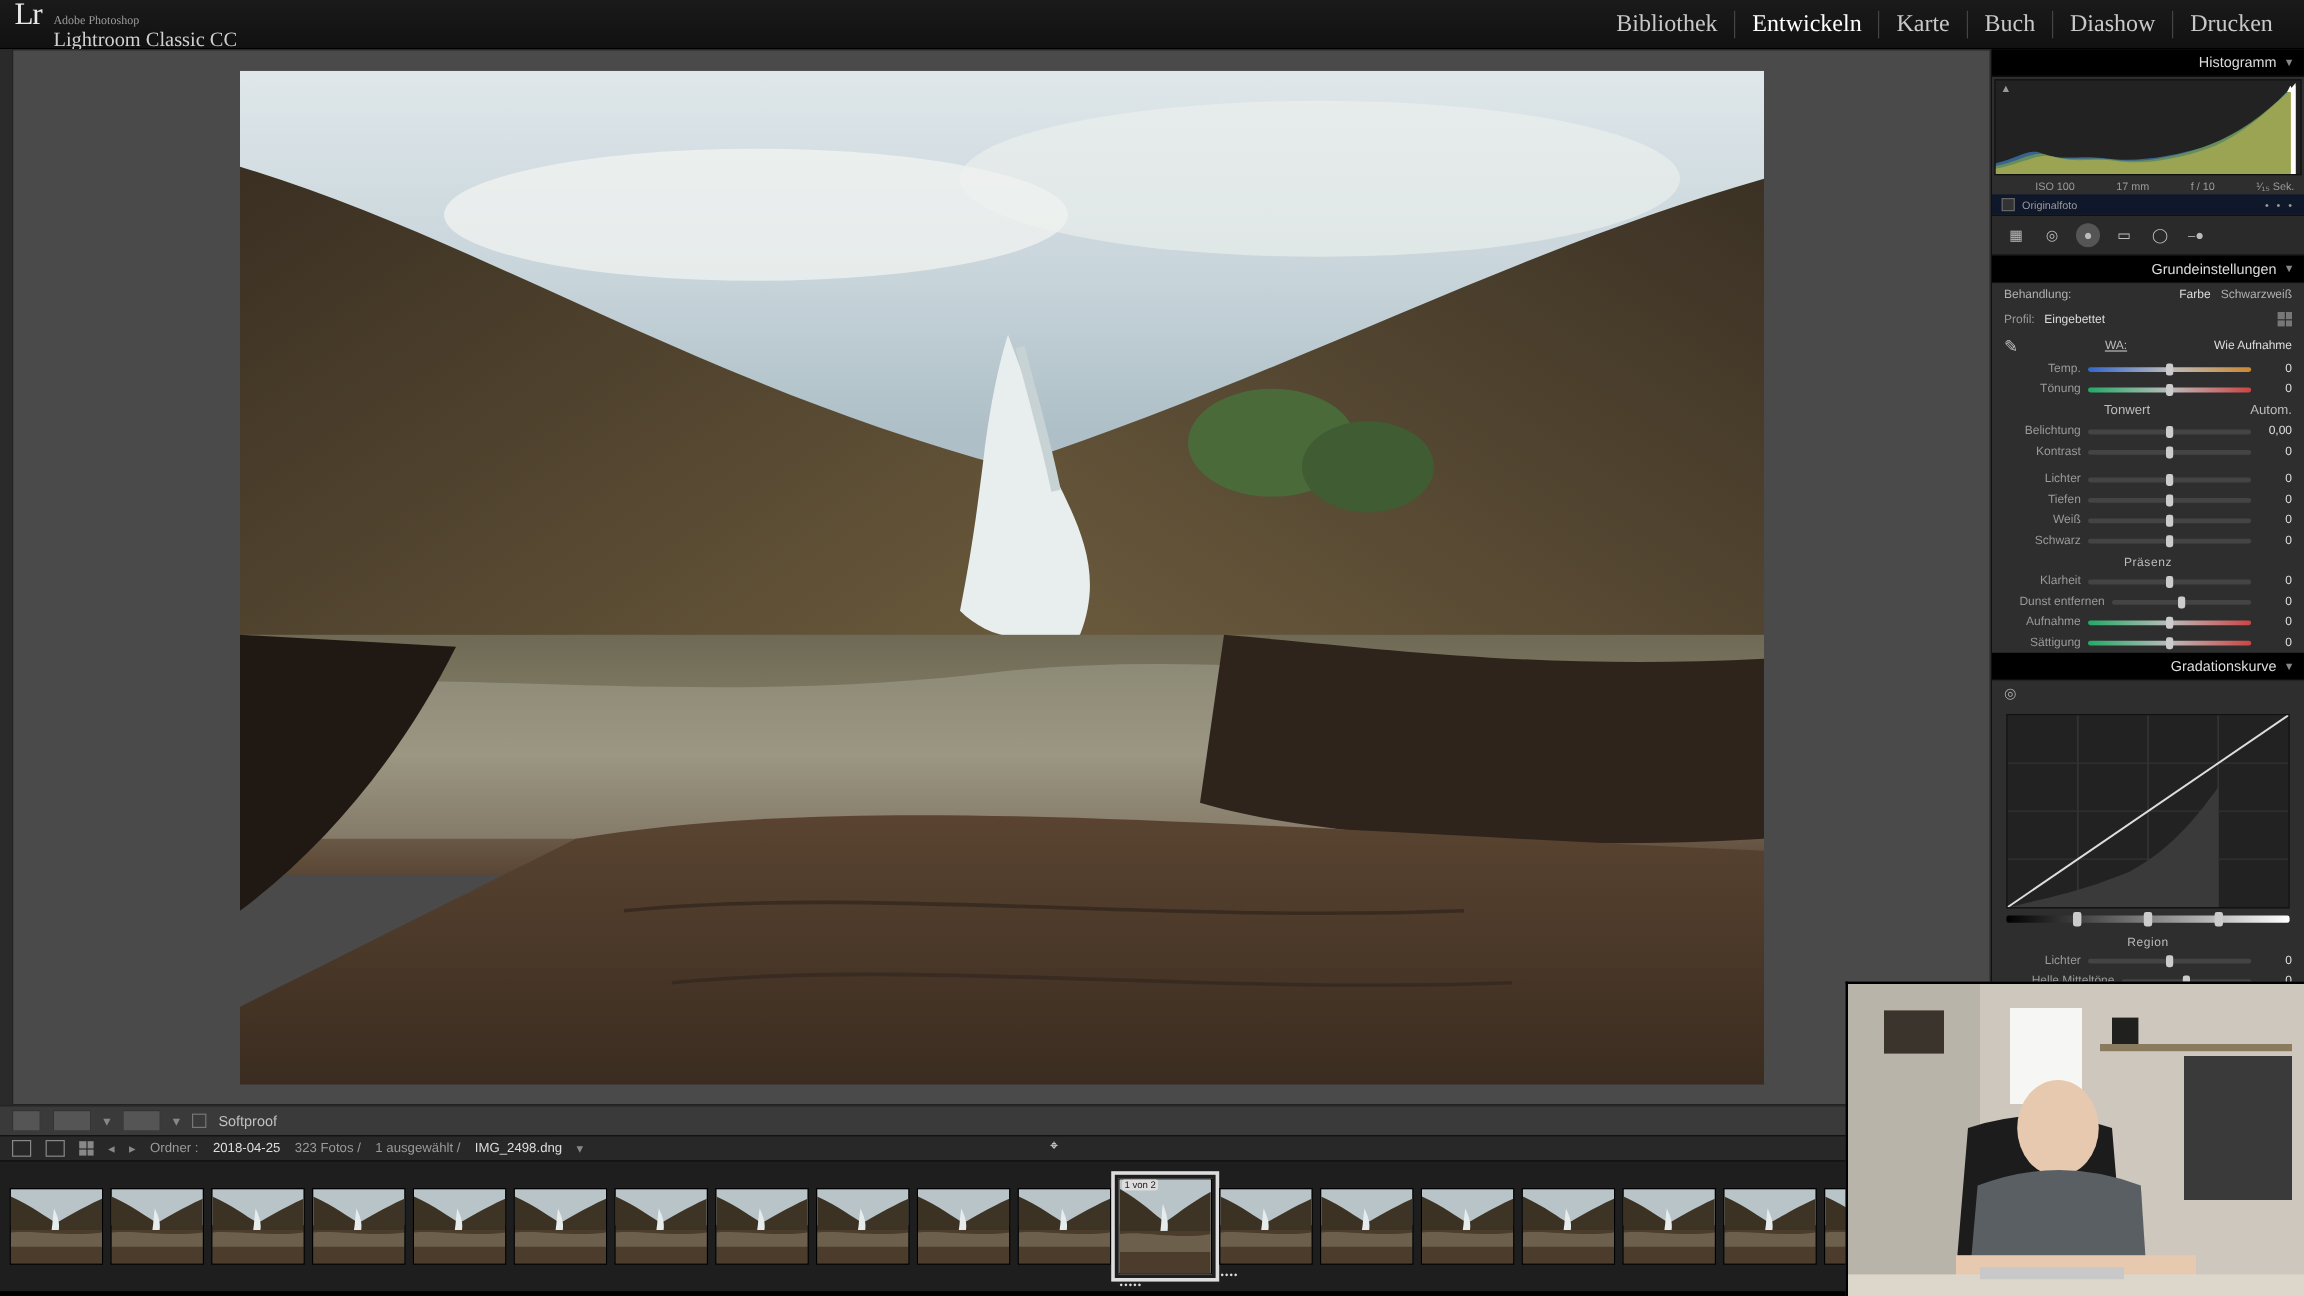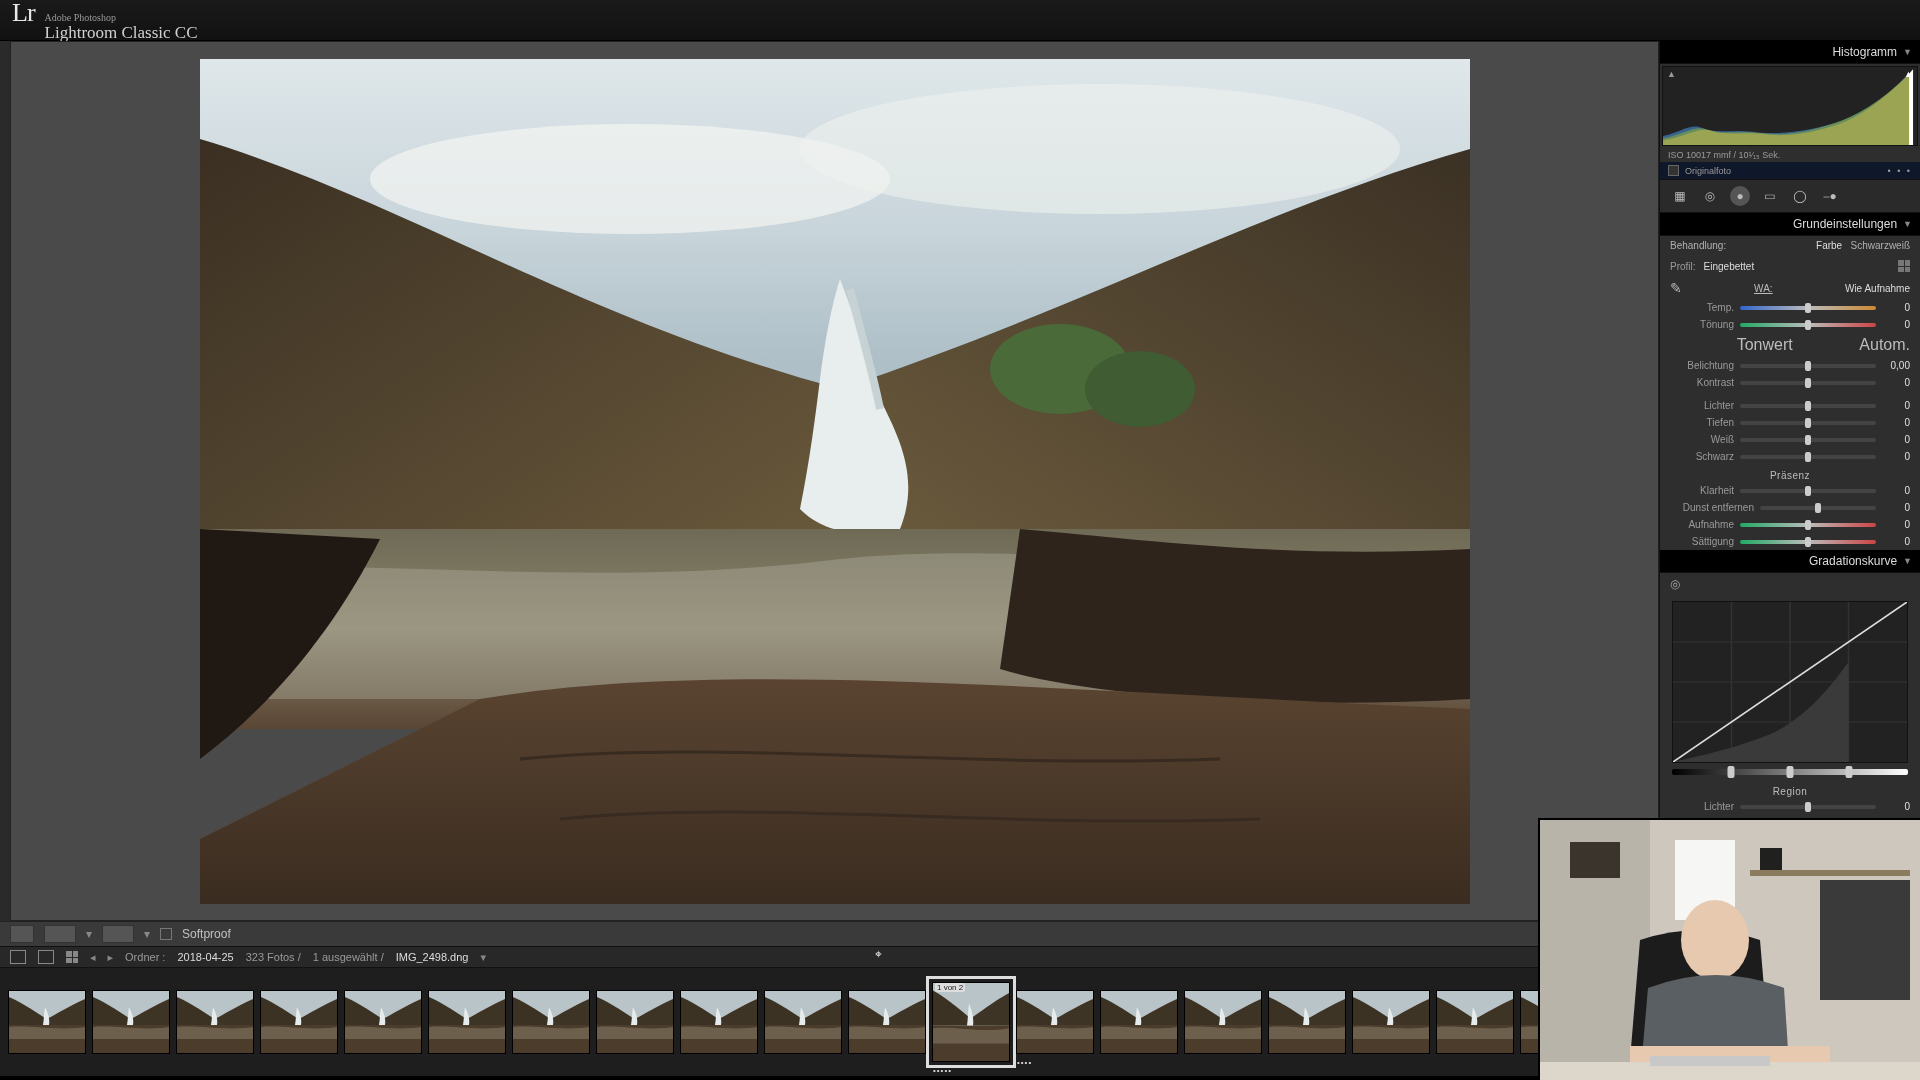--- a/index.html
+++ b/index.html
@@ -43,40 +43,40 @@
     display: flex; justify-content: flex-end; align-items: center;
     padding: 4px 8px; background: #000000; font-size: 12px; color: #ddd;
     border-bottom: 1px solid #111; gap: 6px;
   }
   .panelhdr .tri { font-size: 9px; color: #888; }
   
   .histogram-box { height: 78px; background: #222; margin: 2px; position: relative; border: 1px solid #111; }
   .hist-clip { position: absolute; top: 2px; font-size: 9px; color: #999; }
   .hist-clip.l { left: 4px; } .hist-clip.r { right: 4px; }
   .histogram-box svg { width: 100%; height: 100%; }
-  .hist-meta { display: flex; padding: 2px 8px; font-size: 9px; color: #9a9a9a; }
+  .hist-meta { display: flex; justify-content: space-between; padding: 2px 8px; font-size: 9px; color: #9a9a9a; margin-left: 28px; }
   .orig-row { display: flex; align-items: flex-end; gap: 6px; padding: 3px 8px; font-size: 9px; color: #9a9a9a; background: #0f172a; }
   .orig-row .chk { width: 9px; height: 9px; border: 1px solid #666; background: #333; }
   .orig-row .dots { margin-left: auto; letter-spacing: 2px; }
   
   .toolstrip { display: flex; align-items: center; gap: 10px; padding: 6px 10px; background: #2a2a2a; border-top: 1px solid #111; border-bottom: 1px solid #111; }
   .toolstrip .tool { width: 20px; height: 20px; border-radius: 50%; display:flex;align-items:center;justify-content:center; color:#bbb; font-size:12px; cursor:pointer; }
   .toolstrip .tool.rect { border-radius: 3px; }
   .toolstrip .tool.on { background:#555; }
   
   .subpanel { background: #2e2e2e; }
   .row { display: flex; align-items: center; padding: 3px 10px; gap: 6px; font-size: 10px; }
   .row .lbl { flex: 0 0 64px; text-align: right; color: #9a9a9a; }
   .row .slider { flex: 1; height: 4px; background: #444; position: relative; border-radius: 2px; }
   .row .slider .knob { position: absolute; top: -3px; left: 50%; width: 6px; height: 10px; background: #ccc; border-radius: 2px; transform: translateX(-50%); }
   .row .val { flex: 0 0 28px; text-align: right; color: #e0e0e0; font-size: 10px; }
   .row.grad .slider { background: linear-gradient(90deg, #2a6, #bbb, #c44); }
   .row.grad2 .slider { background: linear-gradient(90deg, #36c, #bbb, #c83); }
   .sect-title { text-align: center; font-size: 10px; color: #bcbcbc; padding: 5px 0 1px; letter-spacing: .5px; }
-  .sect-right { display:flex; justify-content:space-between; padding:3px 10px; font-size:16px; color:#bcbcbc; }
+  .sect-right { display:flex; justify-content:space-between; padding:3px 10px; font-size:11px; color:#bcbcbc; }
   .treat-row{ display:flex; justify-content:space-between; padding:4px 10px; font-size:10px; color:#b0b0b0;}
   .treat-row .opt{ color:#ddd; }
   .prof-row { display:flex; align-items:center; padding:5px 10px; gap:8px; font-size:10px;}
   .prof-row .lbls{color:#9a9a9a;}
   .prof-row .pv{color:#ddd;}
   .prof-row .grid{ margin-left:auto; width:12px;height:12px; display:grid; grid-template:repeat(2,1fr)/repeat(2,1fr); gap:1px;}
   .prof-row .grid div{background:#777;}
   .wb-row{display:flex; align-items:center; padding:3px 10px; gap:8px; font-size:10px;}
   .wb-row .picker{ font-size:14px; color:#bbb; cursor:pointer;}
   .wb-row .wa{ flex:1; text-align:center; color:#bcbcbc;text-decoration:underline;}
@@ -128,20 +128,28 @@
 </head>
 <body>
 
 <div class="topbar">
   <div class="brand">
     <span class="lr">Lr</span>
     <span>
       <div class="small">Adobe Photoshop</div>
       <div class="big">Lightroom Classic CC</div>
     </span>
+  </div>
+  <div class="modules">
+    <span>Bibliothek</span>
+    <span class="active">Entwickeln</span>
+    <span>Karte</span>
+    <span>Buch</span>
+    <span>Diashow</span>
+    <span>Drucken</span>
   </div>
 </div>
 
 <div class="main">
   <div class="left-gutter"></div>
 
   <div class="viewer">
     <div class="photo">
       <svg viewBox="0 0 1270 845" preserveAspectRatio="none">
         <defs>

